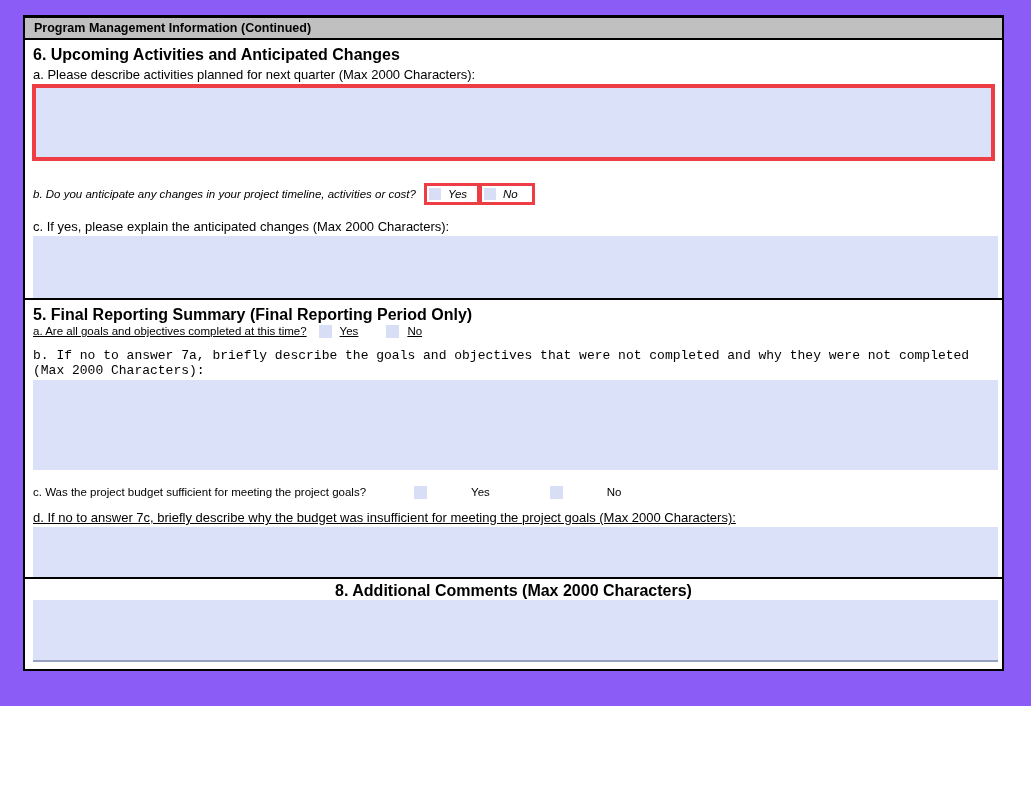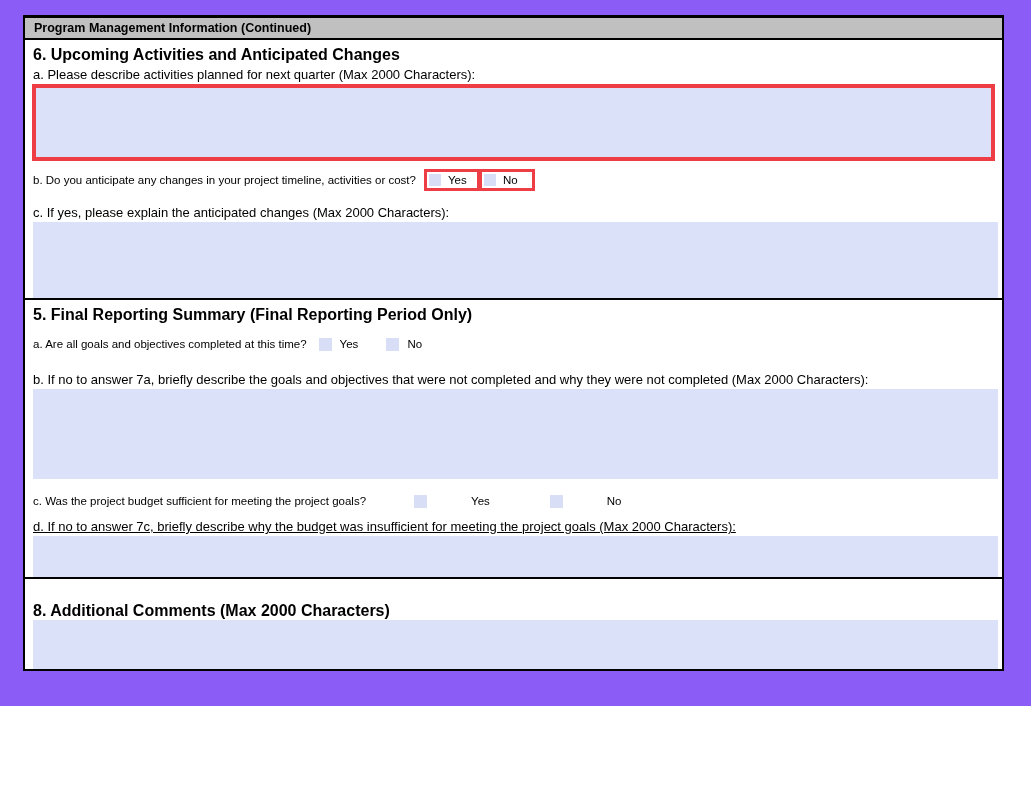--- a/index.html
+++ b/index.html
@@ -67,66 +67,66 @@
     </div>
 
     <div class="section sec-6">
       <div class="sec-title">6. Upcoming Activities and Anticipated Changes</div>
 
       <div class="q-label" style="margin-top:5px;">a. Please describe activities planned for next quarter (Max 2000 Characters):</div>
       <div class="hl-box">
         <textarea class="field" style=""></textarea>
       </div>
 
-      <div class="inline-row" style="margin-top:8px;">
+      <div class="inline-row" style="margin-top:22px;font-style:italic;">
         <span>b. Do you anticipate any changes in your project timeline, activities or cost?</span>
         <span class="yn-hl">
           <span class="yn-cell">
             <span class="cb"></span>
             <span class="cb-label">Yes</span>
           </span>
           <span class="yn-cell">
             <span class="cb"></span>
             <span class="cb-label">No</span>
           </span>
         </span>
       </div>
 
       <div class="q-label" style="margin-top:14px;">c. If yes, please explain the anticipated changes (Max 2000 Characters):</div>
       <textarea class="field" style="margin-top: 2px; height: 83px;"></textarea>
     </div>
 
     <div class="section sec-7">
       <div class="sec-title">5. Final Reporting Summary (Final Reporting Period Only)</div>
 
-      <div class="inline-row" style="margin-top:15px;">
+      <div class="inline-row" style="margin-top:2px;text-decoration:underline;">
         <span>a. Are all goals and objectives completed at this time?</span>
         <span class="cb gap-first"></span>
         <span class="cb-label">Yes</span>
         <span class="cb gap-second"></span>
         <span class="cb-label">No</span>
       </div>
 
-      <div class="q-label" style="margin-top:20px;">b. If no to answer 7a, briefly describe the goals and objectives that were not completed and why they were not completed (Max 2000 Characters):</div>
+      <div class="q-label" style="margin-top:9px;font-family:Liberation Mono, monospace;">b. If no to answer 7a, briefly describe the goals and objectives that were not completed and why they were not completed (Max 2000 Characters):</div>
       <textarea class="field" style="margin-top: 2px; height: 90px;"></textarea>
 
       <div class="inline-row" style="margin-top:15px;gap:36px;">
         <span>c. Was the project budget sufficient for meeting the project goals?</span>
         <span class="cb gap-first"></span>
         <span class="cb-label">Yes</span>
         <span class="cb" style="margin-left:24px;"></span>
         <span class="cb-label">No</span>
       </div>
 
       <div class="q-label" style="margin-top:10px;text-decoration:underline;">d. If no to answer 7c, briefly describe why the budget was insufficient for meeting the project goals (Max 2000 Characters):</div>
       <textarea class="field" style="margin-top: 2px; height: 58px;"></textarea>
     </div>
 
     <div class="section sec-8 last">
-      <div class="sec-title" style="padding-top:24px;">8. Additional Comments (Max 2000 Characters)</div>
+      <div class="sec-title" style="padding-top:4px;text-align:center;">8. Additional Comments (Max 2000 Characters)</div>
       <textarea class="field edge-bottom" style="margin-top: 2px; height: 62px;"></textarea>
     </div>
 
   </div>
 
   <div class="footer">
     <span>Page 3</span>
   </div>
 </div>
 

